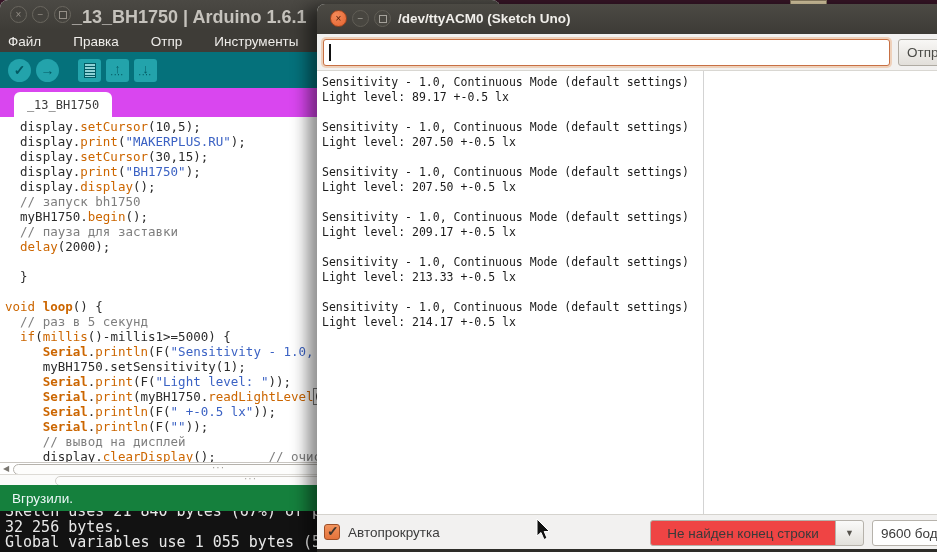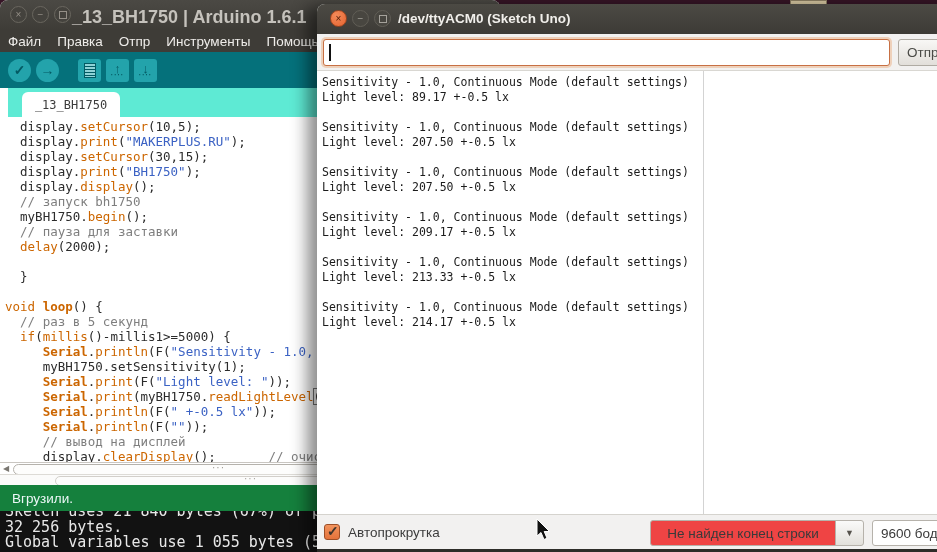--- a/index.html
+++ b/index.html
@@ -11,34 +11,34 @@
   .ide{left:0;top:0;width:500px;height:552px;background:#ffffff;border-radius:8px 8px 0 0;}
   .ide-titlebar{left:0;top:0;width:100%;height:30px;border-radius:8px 8px 0 0;
     background:linear-gradient(#4b4944,#3e3c37);}
   .wbtn{position:absolute;top:6px;width:17px;height:17px;border-radius:50%;box-sizing:border-box;}
   .wbtn.dim{background:#44423d;border:1px solid #6a675f;color:#948f87;}
   .wbtn .g{position:absolute;left:0;top:0;width:100%;height:100%;display:flex;align-items:center;justify-content:center;
     font-size:10px;line-height:10px;}
   .maxsq{width:6px;height:6px;border:1.5px solid currentColor;display:inline-block;}
   .ide-title{left:72px;top:7px;font-size:18px;font-weight:bold;color:#c5c2bc;}
   .ide-menubar{left:0;top:30px;width:100%;height:22px;background:#3e3c37;display:flex;align-items:center;
-    padding-left:8px;box-sizing:border-box;gap:16px;}
+    padding-left:8px;box-sizing:border-box;gap:32px;}
   .menu-item{color:#efedea;font-size:13.5px;}
   .ide-toolbar{left:0;top:52px;width:100%;height:36px;background:#05717b;display:flex;align-items:center;
     padding-left:8px;box-sizing:border-box;gap:5px;}
   .tbtn{width:23px;height:23px;background:#23a3ab;color:#035a63;display:flex;align-items:center;
     justify-content:center;font-weight:bold;font-size:14px;}
   .tbtn.round{border-radius:50%;}
   .tbtn.sq{border-radius:3px;}
   .tbtn.gap{margin-left:14px;}
   .docicon{width:10px;height:13px;border:1.5px solid #035a63;background:#8fd2d6;
     background-image:linear-gradient(#035a63 1px,transparent 1px);background-size:100% 3px;background-position:0 2px;}
   .arrowstack{display:flex;flex-direction:column;align-items:center;line-height:9px;font-size:13px;}
   .arrowstack .dots{font-size:7px;letter-spacing:1px;line-height:4px;}
-  .ide-tabbar{left:0;top:88px;width:100%;height:29px;background:#5eead4;margin-left:8px;}
+  .ide-tabbar{left:0;top:88px;width:100%;height:29px;background:#d946ef;}
   .ide-tab{position:absolute;left:14px;bottom:0;width:98px;height:25px;background:#ffffff;
     border-radius:6px 6px 0 0;display:flex;align-items:center;justify-content:center;
     font-family:"DejaVu Sans Mono",monospace;font-size:12px;color:#3c3c3c;}
   .editor{left:0;top:117px;width:100%;height:345px;background:#ffffff;overflow:hidden;
     font-family:"DejaVu Sans Mono",monospace;font-size:12.5px;line-height:15px;color:#2b2b2b;
     padding:2px 0 0 5px;box-sizing:border-box;white-space:pre;}
   .cl{height:15px;white-space:pre;}
   .tk-t{color:#2b2b2b;} .tk-k{color:#cc6600;} .tk-kb{color:#cc6600;font-weight:bold;}
   .tk-s{color:#3b62c4;} .tk-c{color:#7e7e7e;}
   .tk-cur{color:#2b2b2b;outline:1px solid #777;}

